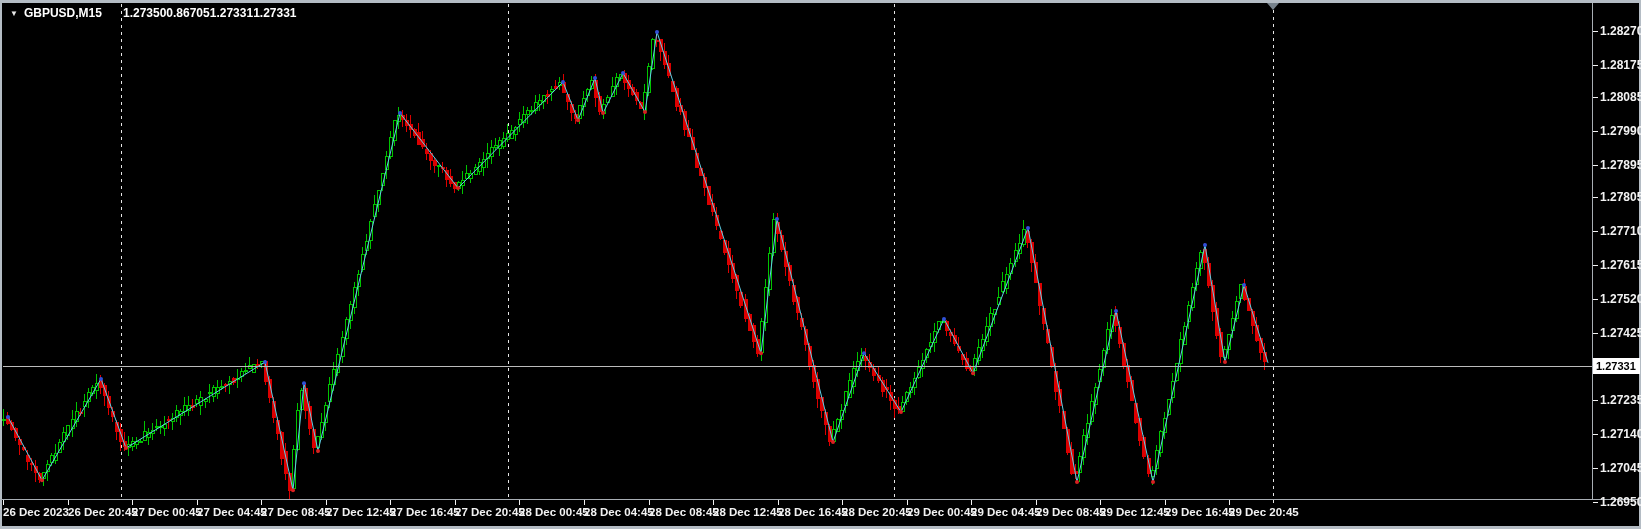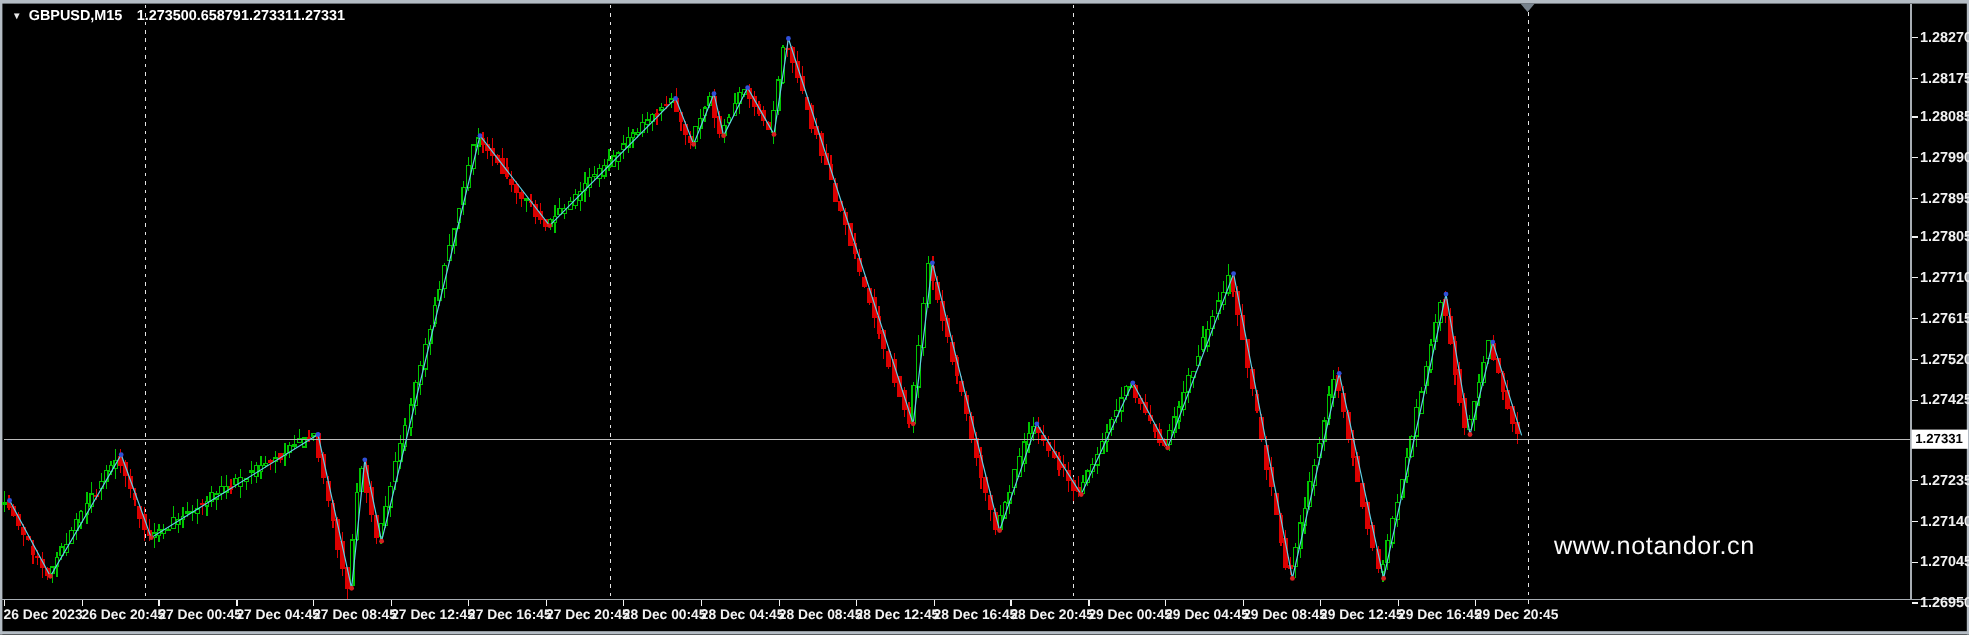--- a/index.html
+++ b/index.html
@@ -3,21 +3,21 @@
 <meta charset="utf-8">
 <style>
   *{margin:0;padding:0;box-sizing:border-box}
   html,body{background:#2a2a2a}
   #win{position:relative;width:1641px;height:529px;background:#000;overflow:hidden;
        font-family:"Liberation Sans",sans-serif;}
   #chart-svg{position:absolute;left:0;top:0}
   #title-bar{position:absolute;left:10px;top:6px;z-index:5;color:#fff;font-size:12px;
              font-weight:bold;white-space:nowrap;display:flex;align-items:center}
   #title-bar .tri{font-size:8px;margin-right:6px;color:#e8e8e8;cursor:pointer}
-  #title-bar .sym{margin-right:12px}
+  #title-bar .sym{margin-right:21px}
   #title-bar .num{}
   #price-tag{position:absolute;left:1593px;top:358px;width:47px;height:16px;z-index:4;
              background:#fff;color:#000;font-size:11px;font-weight:bold;line-height:16px;
              padding-left:3px;letter-spacing:0}
   #watermark{position:absolute;left:1295px;top:444px;z-index:3;color:#fcfcfc;
              font-size:21px;letter-spacing:0.5px}
 </style>
 </head>
 <body>
 
@@ -778,22 +778,21 @@
         <text x="1165" y="516" font-size="11.5" font-family="&quot;Liberation Sans&quot;,sans-serif" font-weight="bold" fill="#F2F2F2">29 Dec 16:45</text>
         <line x1="1229.5" y1="500" x2="1229.5" y2="505" stroke="#F2F2F2" shape-rendering="crispEdges"></line>
         <text x="1229" y="516" font-size="11.5" font-family="&quot;Liberation Sans&quot;,sans-serif" font-weight="bold" fill="#F2F2F2">29 Dec 20:45</text>
       </g>
     </svg>
 
   <div id="title-bar">
     <span class="tri">▼</span>
     <span class="sym">GBPUSD,M15</span>
     <span class="num">1.27350</span>
-    <span class="num">0.65879</span>
+    <span class="num">0.86705</span>
     <span class="num">1.27331</span>
     <span class="num">1.27331</span>
   </div>
 
   <div id="price-tag">1.27331</div>
 
-  <div id="watermark">www.notandor.cn</div>
 
 </div>
 
 </body></html>

